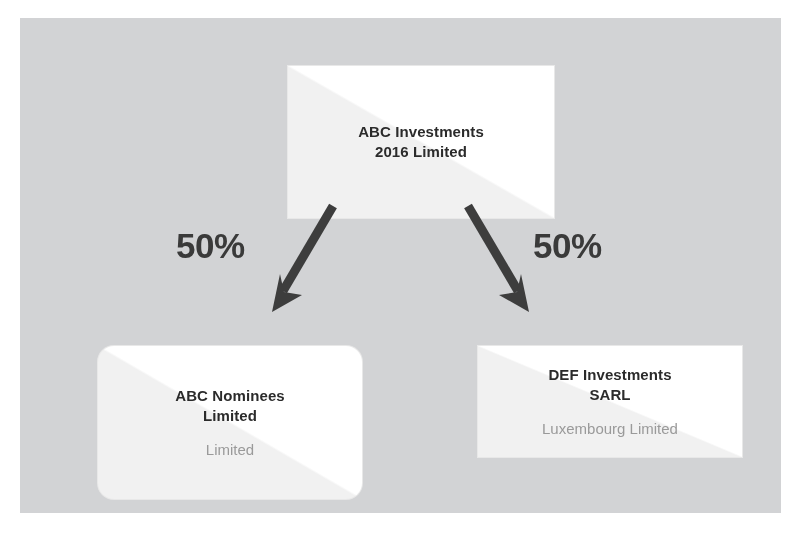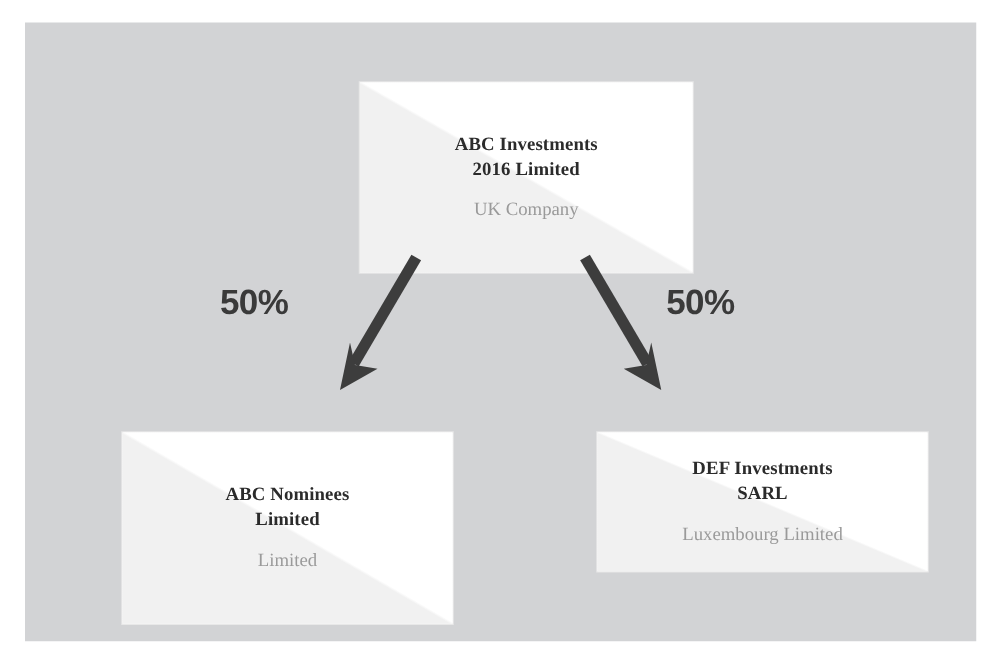--- a/index.html
+++ b/index.html
@@ -23,21 +23,20 @@
   }
 
   
   .panel {
     position: absolute;
     left: 20px;
     top: 18px;
     width: 761px;
     height: 495px;
     background: #d2d3d5;
-    font-family: Liberation Serif, serif;
   }
 
   
   .node {
     position: absolute;
     background: #ffffff;
     
     background-image: linear-gradient(to top right, #f1f1f1 0%, #f1f1f1 49.6%, #ffffff 50.4%, #ffffff 100%);
     box-shadow: 0 0 0 1px #e8e8e8;
     display: flex;
@@ -65,58 +64,57 @@
     font-size: 15px;
     font-weight: normal;
     line-height: 1.3;
     text-align: center;
     margin-top: 13px;
     position: relative;
     z-index: 2;
   }
 
   #node-parent   { left: 268px; top: 48px;  width: 266px; height: 152px; }
-  #node-left     { left: 78px;  top: 328px; width: 264px; height: 153px; }
+  #node-left     { left: 78px;  top: 328px; width: 264px; height: 153px; border-radius: 16px; }
   #node-right    { left: 458px; top: 328px; width: 264px; height: 111px; }
 
   
   #arrow-layer {
     position: absolute;
     left: 0;
     top: 0;
     width: 800px;
     height: 533px;
     pointer-events: none;
   }
 
   
   .pct-label {
     position: absolute;
     color: #3a3a3a;
-    font-size: 28px;
+    font-size: 35px;
     font-weight: bold;
     letter-spacing: -0.5px;
     line-height: 1;
     white-space: nowrap;
   }
 
   #pct-left  { left: 176px; top: 228px; }
   #pct-right { left: 533px; top: 228px; }
 </style>
 </head>
 <body>
 
 <div id="canvas">
 
   <div class="panel">
 
     <div class="node" id="node-parent">
       <div class="node-title">ABC Investments
 2016 Limited</div>
-      <div class="node-subtitle">UK Company</div>
     </div>
 
     <div class="node" id="node-left">
       <div class="node-title">ABC Nominees
 Limited</div>
       <div class="node-subtitle">Limited</div>
     </div>
 
     <div class="node" id="node-right">
       <div class="node-title">DEF Investments

